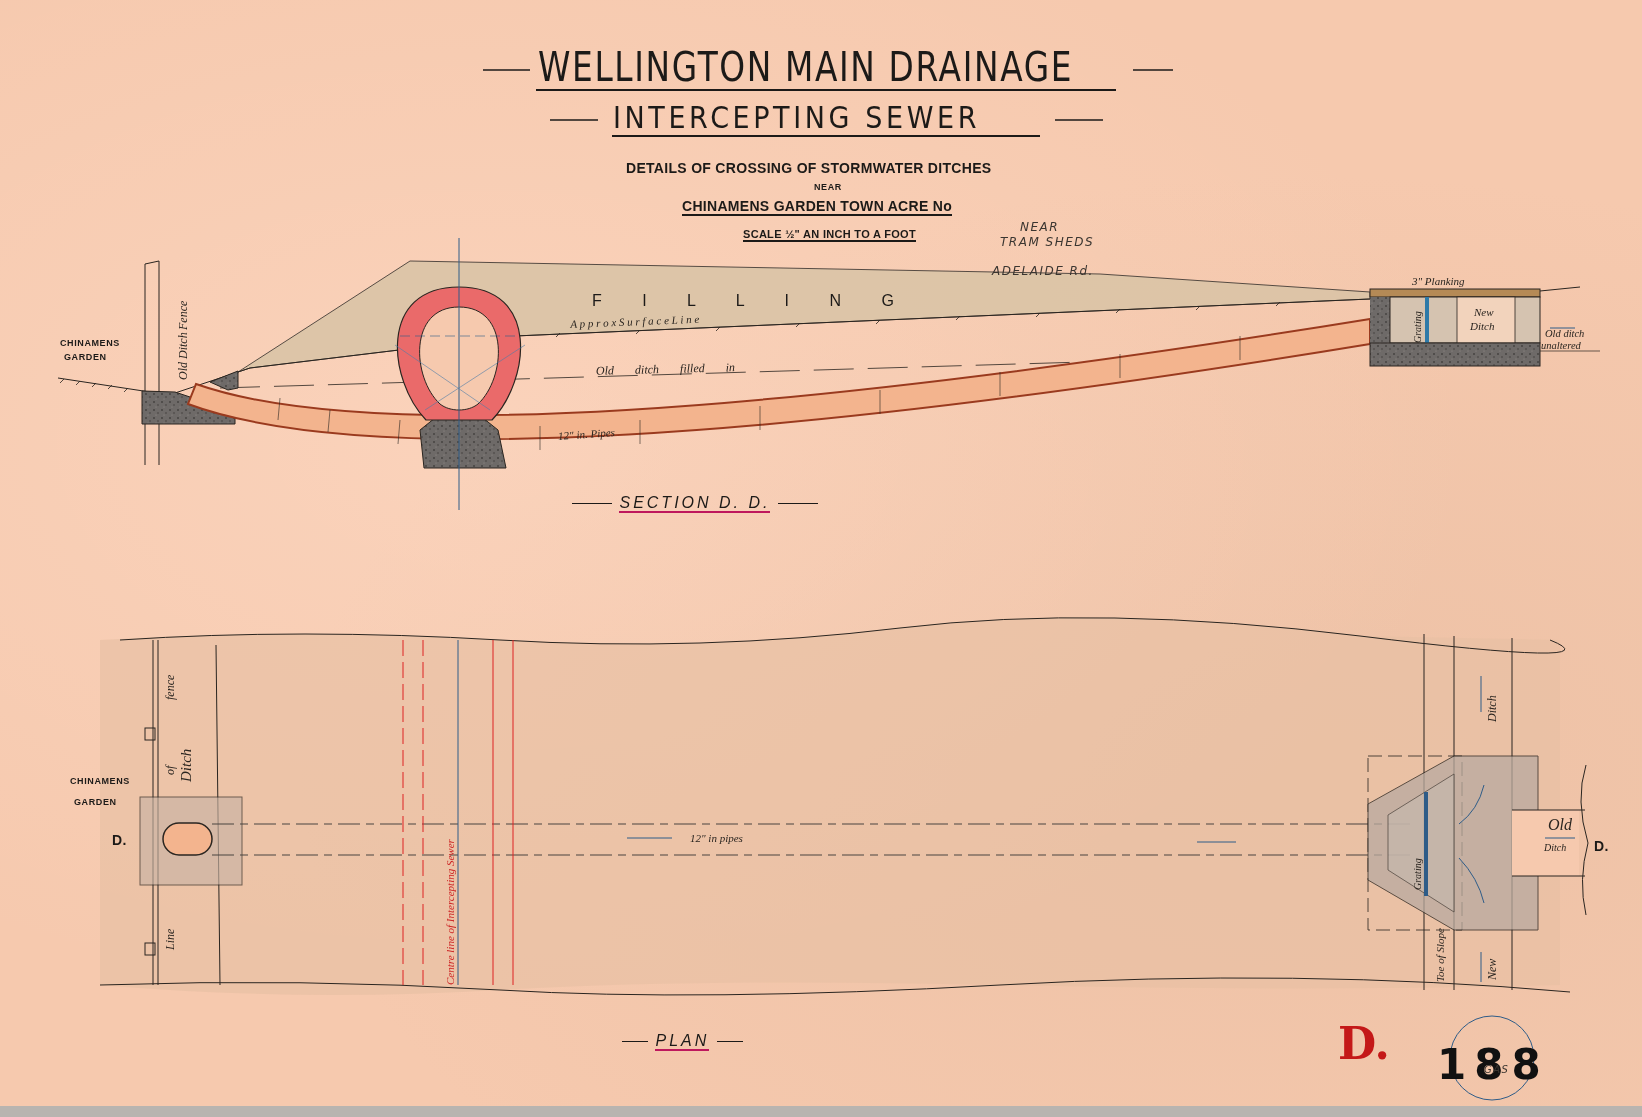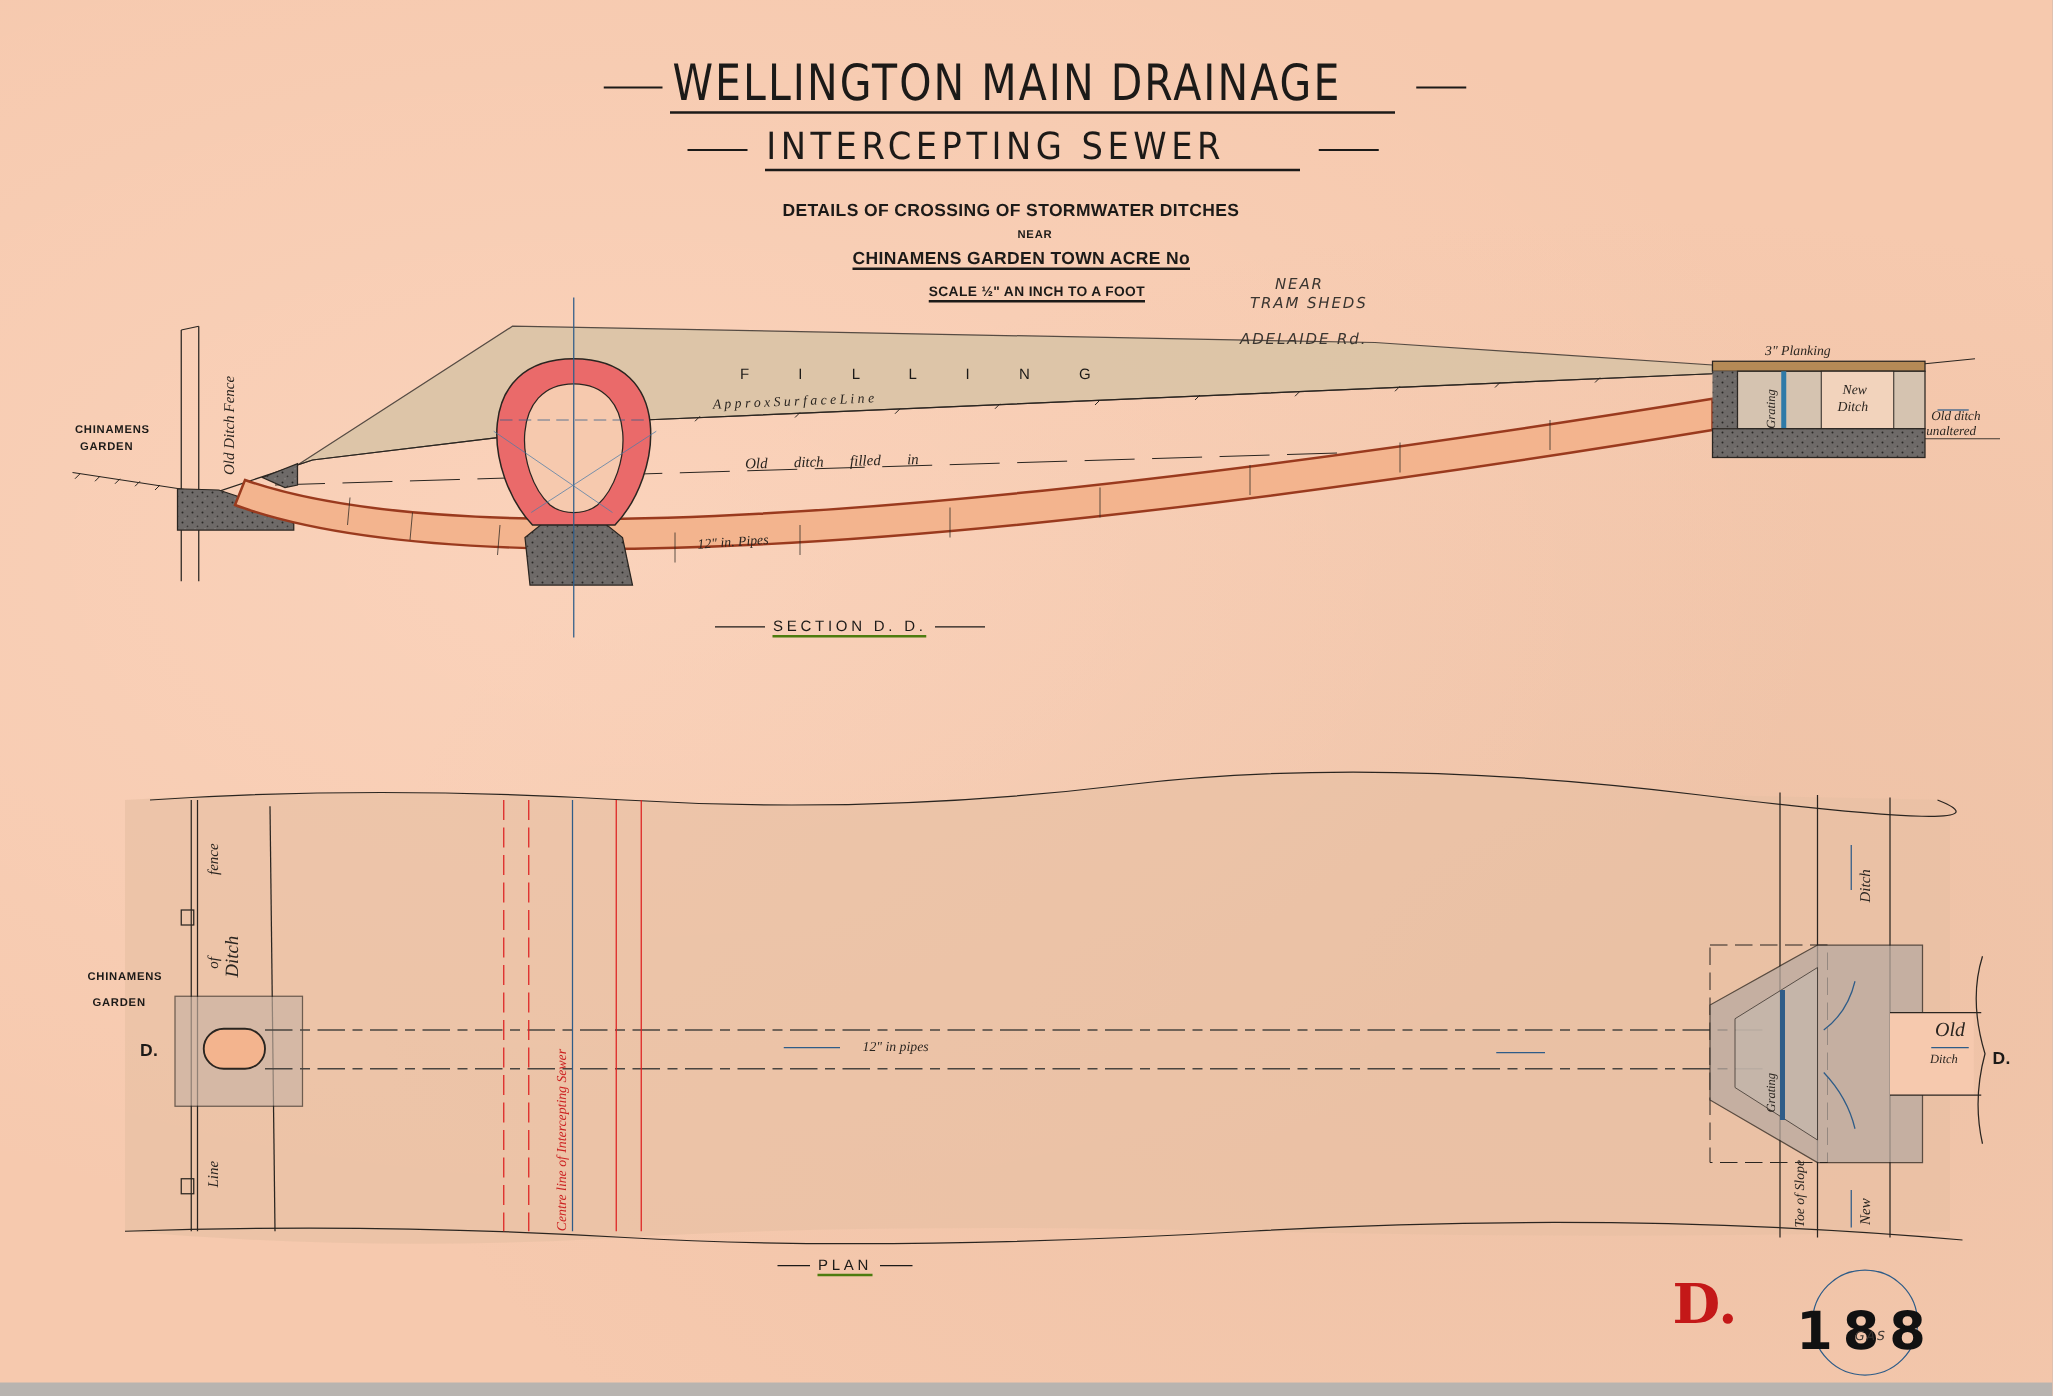--- a/index.html
+++ b/index.html
@@ -7,24 +7,24 @@
   #sheet { position:absolute; left:0; top:0; width:1642px; height:1106px; background:#f6c9ae;
     background-image: radial-gradient(ellipse at 30% 40%, rgba(255,220,200,0.5), rgba(0,0,0,0) 60%),
                       radial-gradient(ellipse at 80% 70%, rgba(210,170,140,0.25), rgba(0,0,0,0) 55%);
   }
   svg { position:absolute; left:0; top:0; }
   .t { position:absolute; white-space:nowrap; color:#1c1a18; }
   .title1 { font-family:"DejaVu Sans", sans-serif; font-size:40px; letter-spacing:2px; transform:scaleX(0.82); transform-origin:left top; font-weight:normal; }
   .title2 { font-family:"DejaVu Sans", sans-serif; font-size:30px; letter-spacing:4px; transform:scaleX(0.9); transform-origin:left top; }
   .sub { font-family:"Liberation Sans", sans-serif; font-weight:bold; font-size:14px; letter-spacing:0.3px; }
   .small { font-family:"Liberation Sans", sans-serif; font-weight:bold; font-size:9px; letter-spacing:0.6px; }
-  .label { font-family:"Liberation Sans", sans-serif; font-size:12px; letter-spacing:3px; }
+  .label { font-family:"Liberation Sans", sans-serif; font-size:16px; letter-spacing:3px; }
   .script { font-family:"Liberation Serif", serif; font-style:italic; font-size:12px; color:#2a2520; }
   .hand { font-family:"DejaVu Sans", sans-serif; font-size:12px; color:#3a3530; font-style:italic; letter-spacing:1.5px; }
-  .u { border-bottom:2px solid #4d7c0f; }
+  .u { border-bottom:2px solid #be185d;font-style:italic; }
   .dash { display:inline-block; width:40px; height:0; border-top:1.5px solid #1c1a18; vertical-align:middle; }
   .vert { transform-origin:left top; transform:rotate(-90deg); }
 </style>
 </head>
 <body>
 
 <div id="sheet"></div>
 
 <svg width="1642" height="1117" viewBox="0 0 1642 1117">
   <defs>
@@ -203,21 +203,21 @@
 <div class="t script vert" style="left:163px;top:950px;">Line</div>
 <div class="t script vert" style="left:178px;top:782px;font-size:15px;">Ditch</div>
 <div class="t script vert" style="left:444px;top:985px;color:#c22;font-size:11px;">Centre  line  of  Intercepting  Sewer</div>
 <div class="t script" style="left:690px;top:832px;font-size:11px;">12" in pipes</div>
 <div class="t script vert" style="left:1434px;top:982px;font-size:11px;">Toe   of   Slope</div>
 <div class="t script vert" style="left:1485px;top:722px;">Ditch</div>
 <div class="t script vert" style="left:1485px;top:980px;">New</div>
 <div class="t script vert" style="left:1412px;top:890px;font-size:10px;">Grating</div>
 <div class="t script" style="left:1548px;top:816px;font-size:16px;">Old</div>
 <div class="t script" style="left:1544px;top:842px;font-size:10px;">Ditch</div>
-<div class="t label" style="left:622px;top:1005px;">
+<div class="t label" style="left:622px;top:1032px;">
   <span class="dash" style="width:26px;"></span>
   <span class="u">PLAN</span>
   <span class="dash" style="width:26px;"></span>
 </div>
 
 <div class="t" style="left:1338px;top:1018px;font-family:'DejaVu Serif', serif;font-weight:bold;font-size:44px;color:#c41818;">D.</div>
 <div class="t" style="left:1437px;top:1040px;font-family:'DejaVu Sans', sans-serif;font-weight:bold;font-size:42px;letter-spacing:8px;color:#111;">188</div>
 <div class="t hand" style="left:1484px;top:1064px;font-size:10px;">GAS</div>
 
 </body></html>

